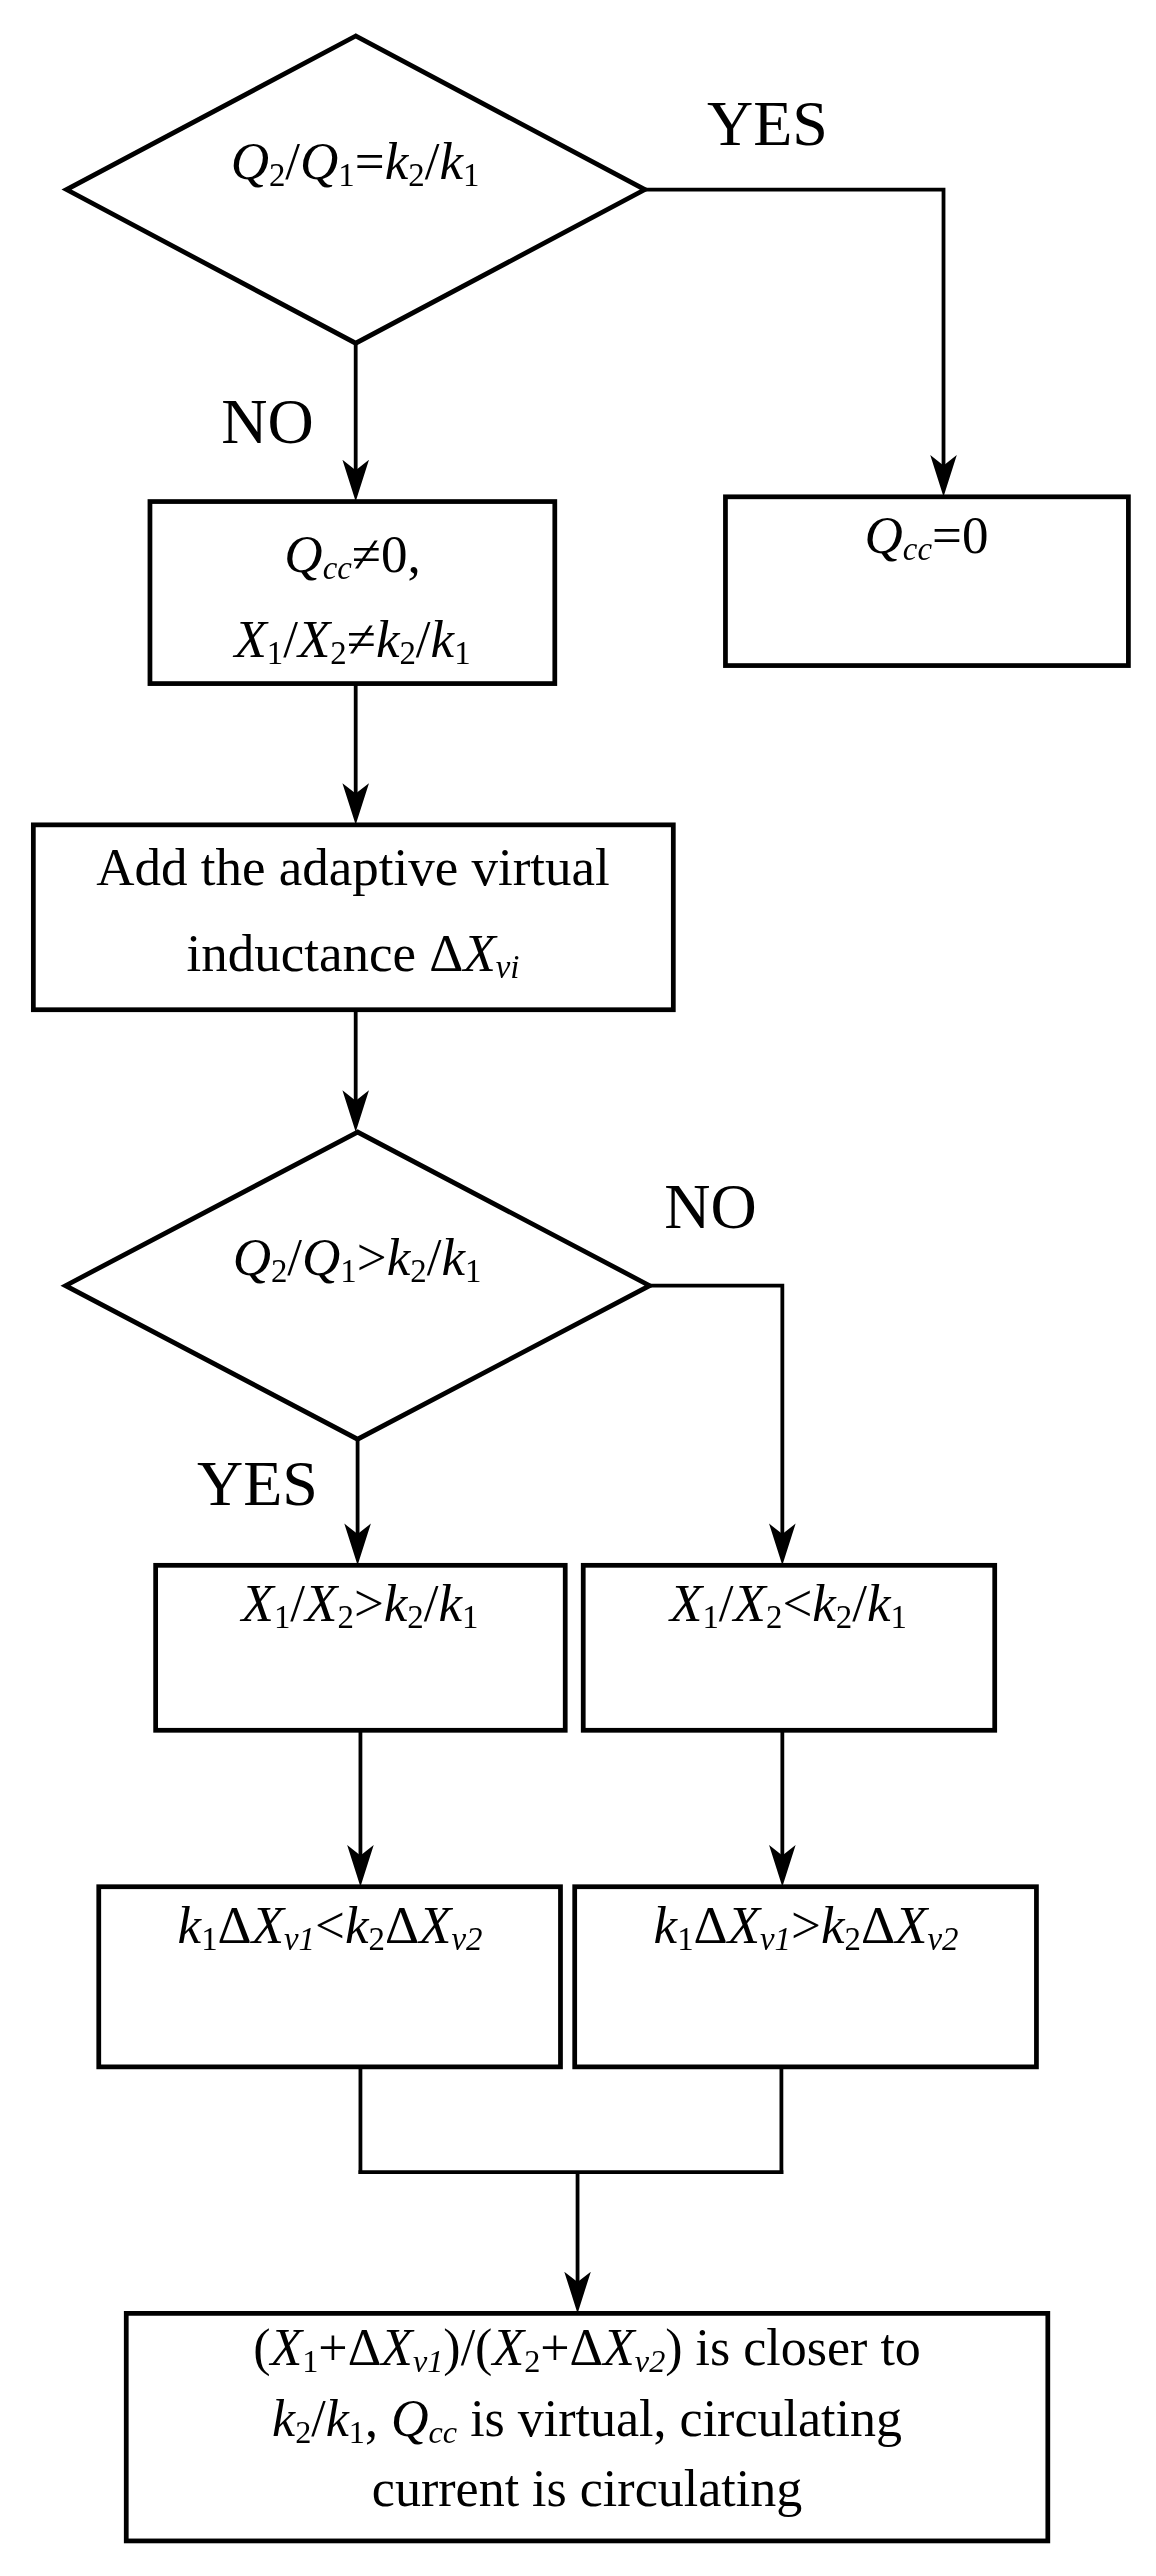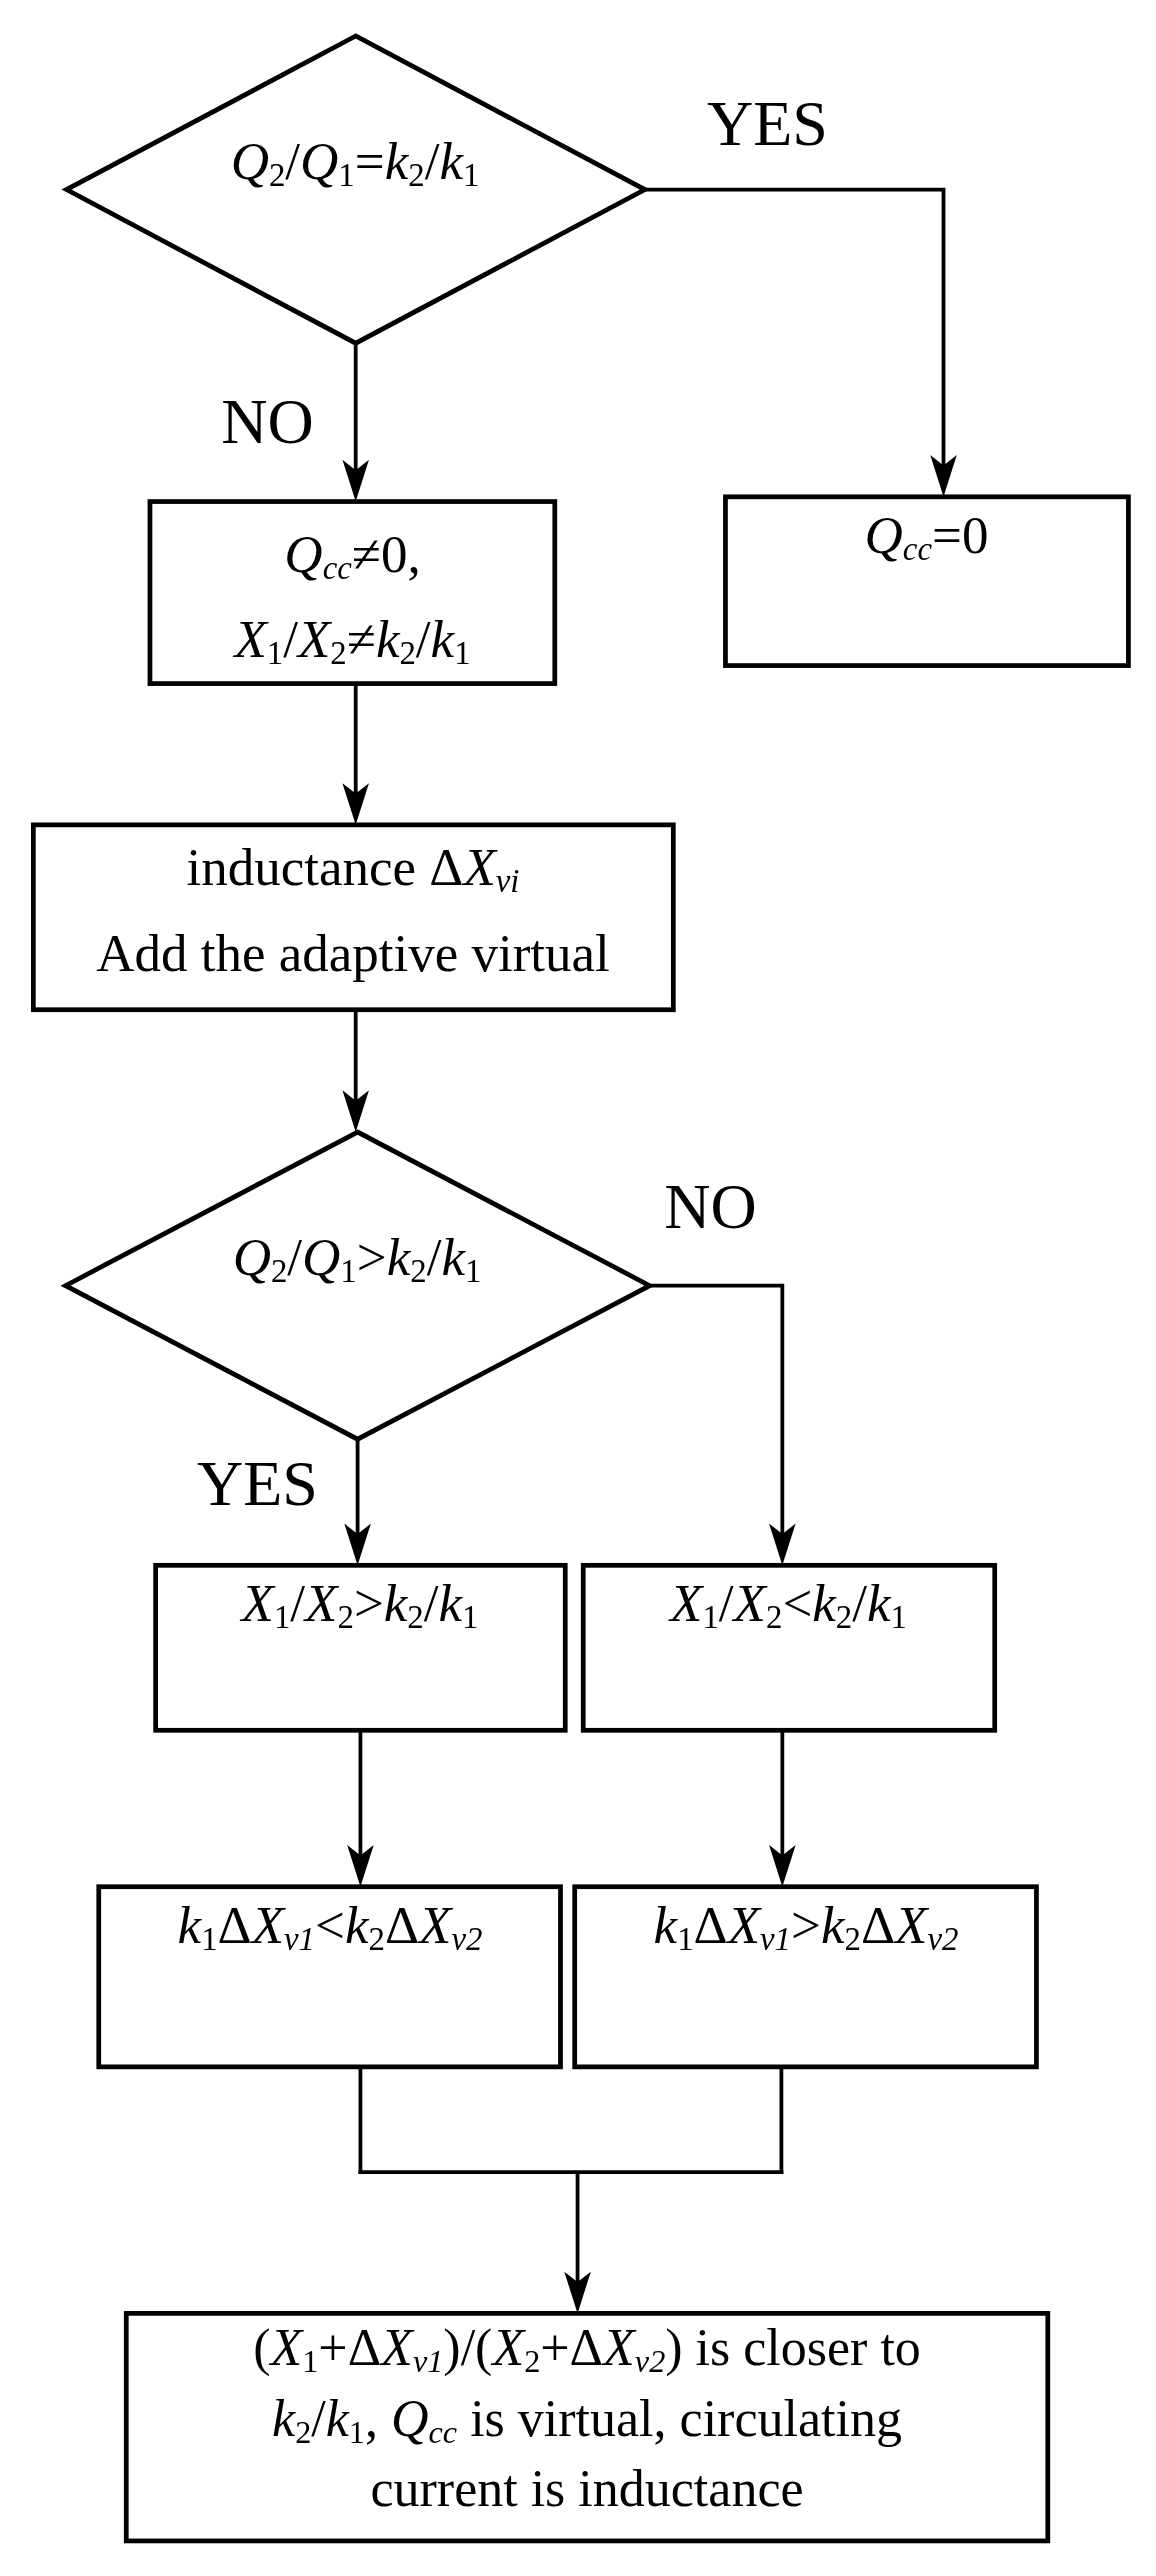--- a/index.html
+++ b/index.html
@@ -93,22 +93,22 @@
   <div class="txt lh-box1" style="left:150px; top:512px; width:405px; height:182px;">
     <span class="rich"><span style="font-style: italic;">Q</span><sub style="font-style: italic;">cc</sub><span>≠0,</span></span>
     <span class="rich"><span style="font-style: italic;">X</span><sub>1</sub><span>/</span><span style="font-style: italic;">X</span><sub>2</sub><span>≠</span><span style="font-style: italic;">k</span><sub>2</sub><span>/</span><span style="font-style: italic;">k</span><sub>1</sub></span>
   </div>
 
   <div class="txt" style="left:725px; top:497px; width:403px; height:169px;">
     <span class="rich"><span style="font-style: italic;">Q</span><sub style="font-style: italic;">cc</sub><span>=0</span></span>
   </div>
 
   <div class="txt lh-box3" style="left:33px; top:825px; width:640px; height:185px;">
+    <span class="rich"><span>Add the adaptive virtual</span></span>
     <span class="rich"><span>inductance Δ</span><span style="font-style: italic;">X</span><sub style="font-style: italic;">vi</sub></span>
-    <span class="rich"><span>Add the adaptive virtual</span></span>
   </div>
 
   <div class="txt" style="left:65px; top:1219px; width:584px; height:133px;">
     <span class="rich"><span style="font-style: italic;">Q</span><sub>2</sub><span>/</span><span style="font-style: italic;">Q</span><sub>1</sub><span>&gt;</span><span style="font-style: italic;">k</span><sub>2</sub><span>/</span><span style="font-style: italic;">k</span><sub>1</sub></span>
   </div>
 
   <div class="lbl" style="left:649px; top:1178px; width:123px; height:57px;">NO</div>
 
   <div class="lbl" style="left:196px; top:1455px; width:123px; height:57px;">YES</div>
 
@@ -124,17 +124,17 @@
     <span class="rich"><span style="font-style: italic;">k</span><sub>1</sub><span>Δ</span><span style="font-style: italic;">X</span><sub style="font-style: italic;">v1</sub><span>&lt;</span><span style="font-style: italic;">k</span><sub>2</sub><span>Δ</span><span style="font-style: italic;">X</span><sub style="font-style: italic;">v2</sub></span>
   </div>
 
   <div class="txt" style="left:575px; top:1887px; width:462px; height:180px;">
     <span class="rich"><span style="font-style: italic;">k</span><sub>1</sub><span>Δ</span><span style="font-style: italic;">X</span><sub style="font-style: italic;">v1</sub><span>&gt;</span><span style="font-style: italic;">k</span><sub>2</sub><span>Δ</span><span style="font-style: italic;">X</span><sub style="font-style: italic;">v2</sub></span>
   </div>
 
   <div class="txt lh-final" style="left:126px; top:2313px; width:922px; height:228px;">
     <span class="rich"><span>(</span><span style="font-style: italic;">X</span><sub>1</sub><span>+Δ</span><span style="font-style: italic;">X</span><sub style="font-style: italic;">v1</sub><span>)/(</span><span style="font-style: italic;">X</span><sub>2</sub><span>+Δ</span><span style="font-style: italic;">X</span><sub style="font-style: italic;">v2</sub><span>) is closer to</span></span>
     <span class="rich"><span style="font-style: italic;">k</span><sub>2</sub><span>/</span><span style="font-style: italic;">k</span><sub>1</sub><span>, </span><span style="font-style: italic;">Q</span><sub style="font-style: italic;">cc</sub><span> is virtual, circulating</span></span>
-    <span class="rich"><span>current is inductance</span></span>
+    <span class="rich"><span>current is circulating</span></span>
   </div>
 
 </div>
 
 
 </body></html>

